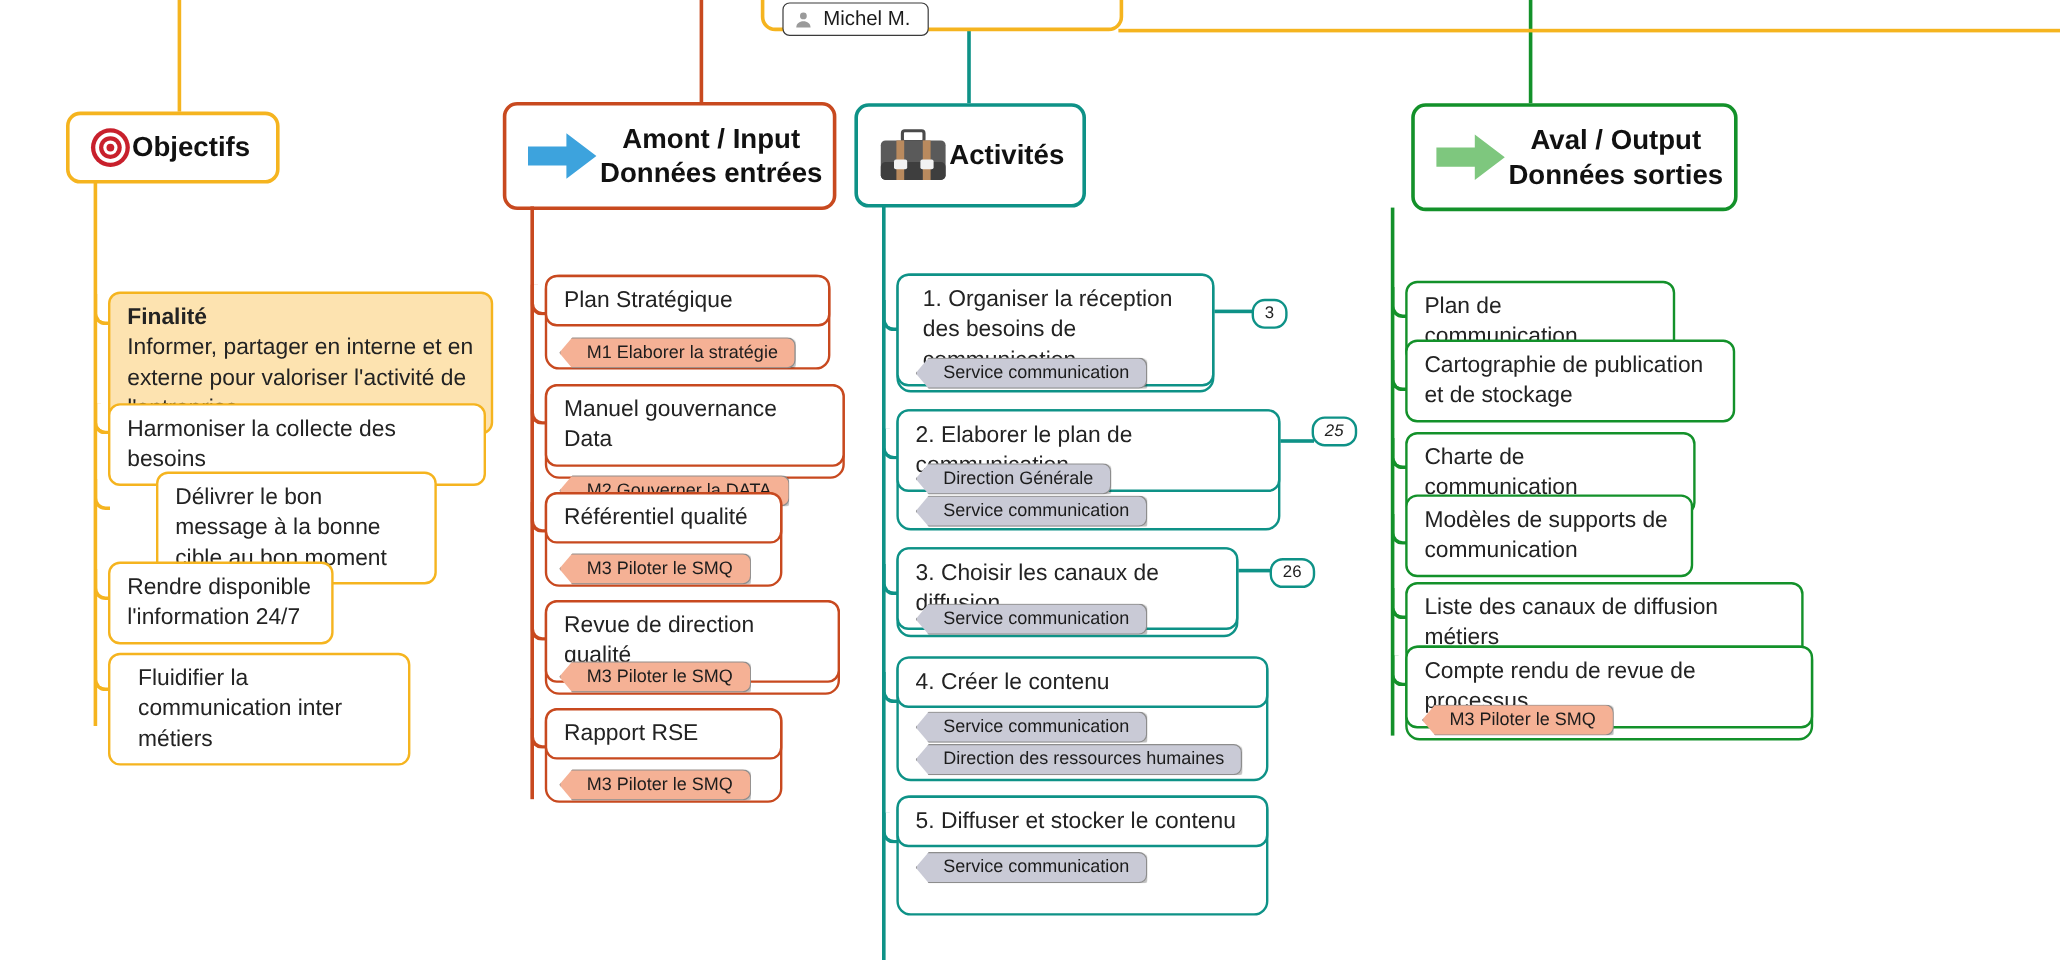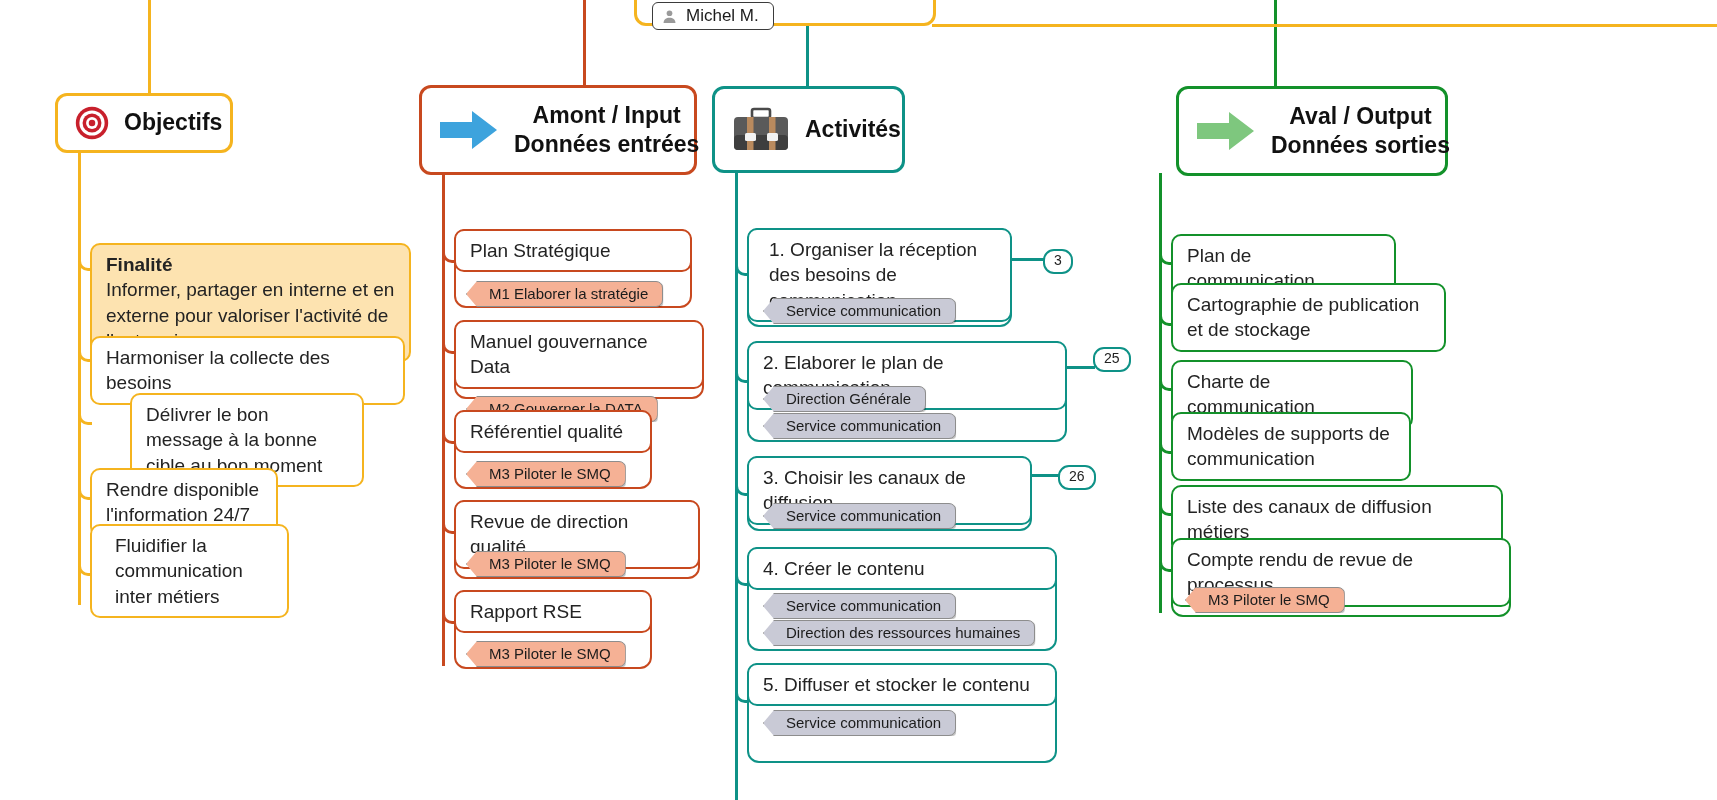--- a/index.html
+++ b/index.html
@@ -17,21 +17,21 @@
   .hline { position: absolute; height: 3px; }
   .stem  { position: absolute; width: 3px; }
   .hook  { position: absolute; width: 14px; height: 26px; border-left: 3px solid; border-bottom: 3px solid; border-bottom-left-radius: 10px; }
 
   
   .hdr {
     position: absolute;
     background: #fff;
     border: 3px solid;
     border-radius: 12px;
-    display: flex; align-items: center; gap: 14px;
+    display: flex; align-items: center; 
     padding: 10px 22px 10px 16px;
   }
   .hdr .htxt {
     font-weight: bold;
     font-size: 23px;
     color: #111;
     line-height: 1.27;
     white-space: nowrap;
   }
   .hdr .htxt .l2 { display:block; }
@@ -143,21 +143,21 @@
   <div class="leaf" style="left:90px; top:393px; width:234px; border-color:#f5b41f;margin-left:40px;">
     <span>Délivrer le bon message à la bonne cible au bon moment</span>
   </div>
 
   <div class="hook" style="left:78px; top:474px; border-color:#f5b41f;"></div>
   <div class="leaf" style="left:90px; top:468px; width:188px; border-color:#f5b41f;">
     <span>Rendre disponible l'information 24/7</span>
   </div>
 
   <div class="hook" style="left:78px; top:550px; border-color:#f5b41f;"></div>
-  <div class="leaf" style="left:90px; top:524px; width:199px; border-color:#f5b41f;padding-left:23px;">
+  <div class="leaf" style="left:90px; top:544px; width:252px; border-color:#f5b41f;padding-left:23px;">
     <span>Fluidifier la communication inter métiers</span>
   </div>
 
   <div class="hdr" style="left:419px; top:85px; width:278px; height:90px; border-color:#c8491f; justify-content:flex-start;">
     <svg class="ico" width="62" height="44" viewBox="0 0 62 44">
       <path d="M2 14 h32 V3 l25 19 -25 19 V30 H2 Z" fill="#3da3dd"></path>
     </svg>
     <span class="htxt" style="text-align:center; flex:1;">
       <span>Amont / Input</span>
       <span class="l2">Données entrées</span>
@@ -242,21 +242,21 @@
   <div class="leaf" style="left:747px; top:341px; width:320px; border-color:#0e9287;">
     <span>2. Elaborer le plan de communication</span>
   </div>
   <div class="tag grey" style="left:763px; top:386px;">
     <span>Direction Générale</span>
   </div>
   <div class="tag grey" style="left:763px; top:413px;">
     <span>Service communication</span>
   </div>
   <div class="hline" style="left:1067px; top:366px; width:28px; background:#0e9287;"></div>
-  <div class="badge" style="left:1093px; top:347px;">
+  <div class="badge" style="left:1093px; top:347px;font-style:italic;">
     <span>25</span>
   </div>
 
   <div class="hook" style="left:735px; top:470px; border-color:#0e9287;"></div>
   <div class="grp" style="left:747px; top:456px; width:285px; height:75px; border-color:#0e9287;"></div>
   <div class="leaf" style="left:747px; top:456px; width:285px; border-color:#0e9287;">
     <span>3. Choisir les canaux de diffusion</span>
   </div>
   <div class="tag grey" style="left:763px; top:503px;">
     <span>Service communication</span>

